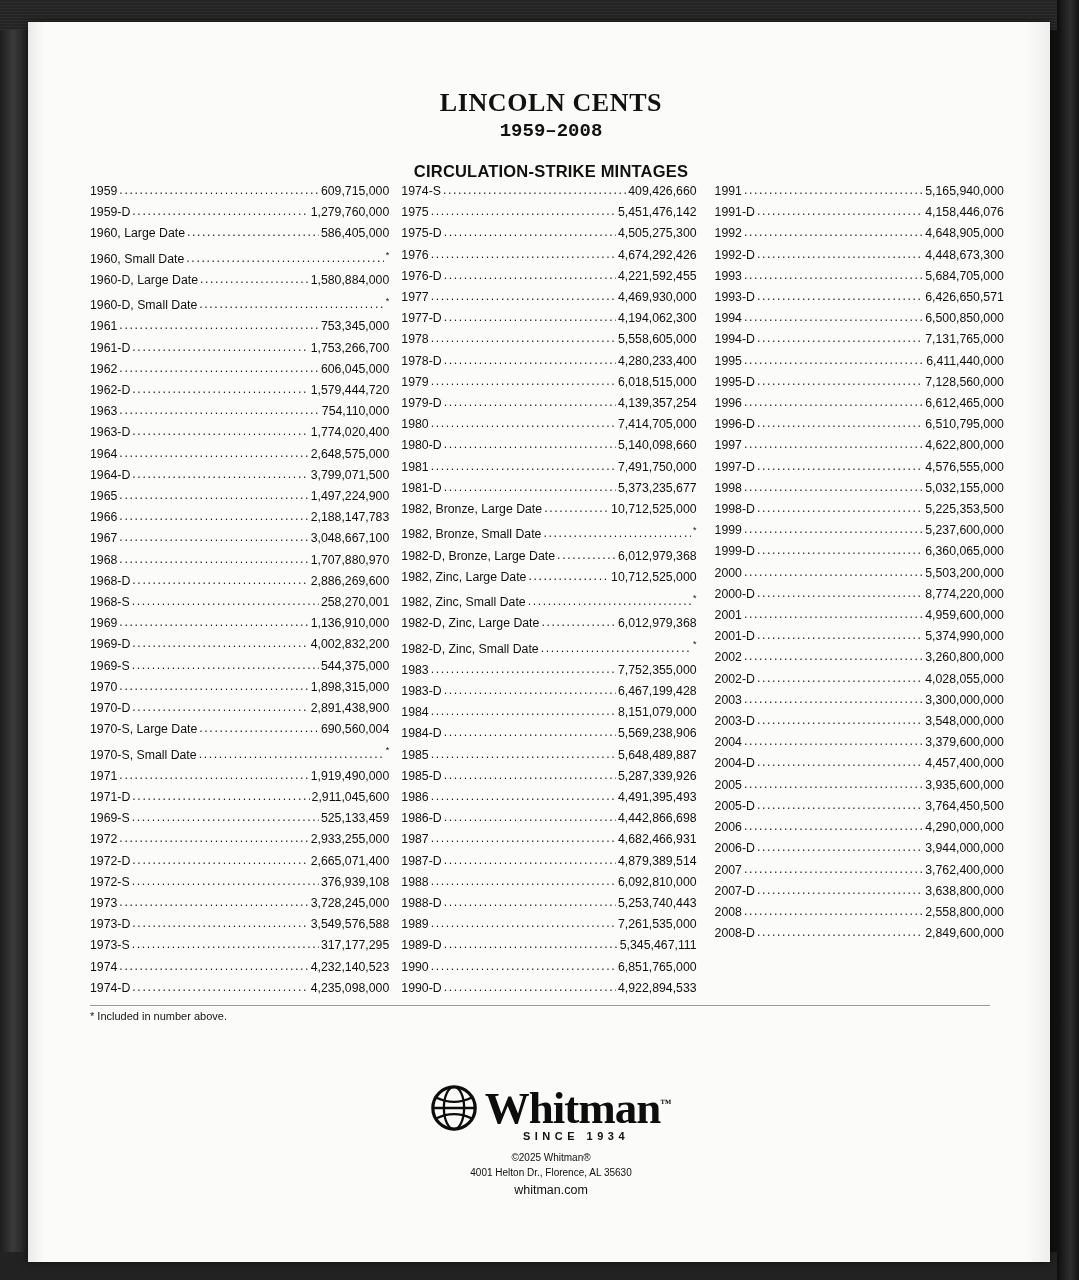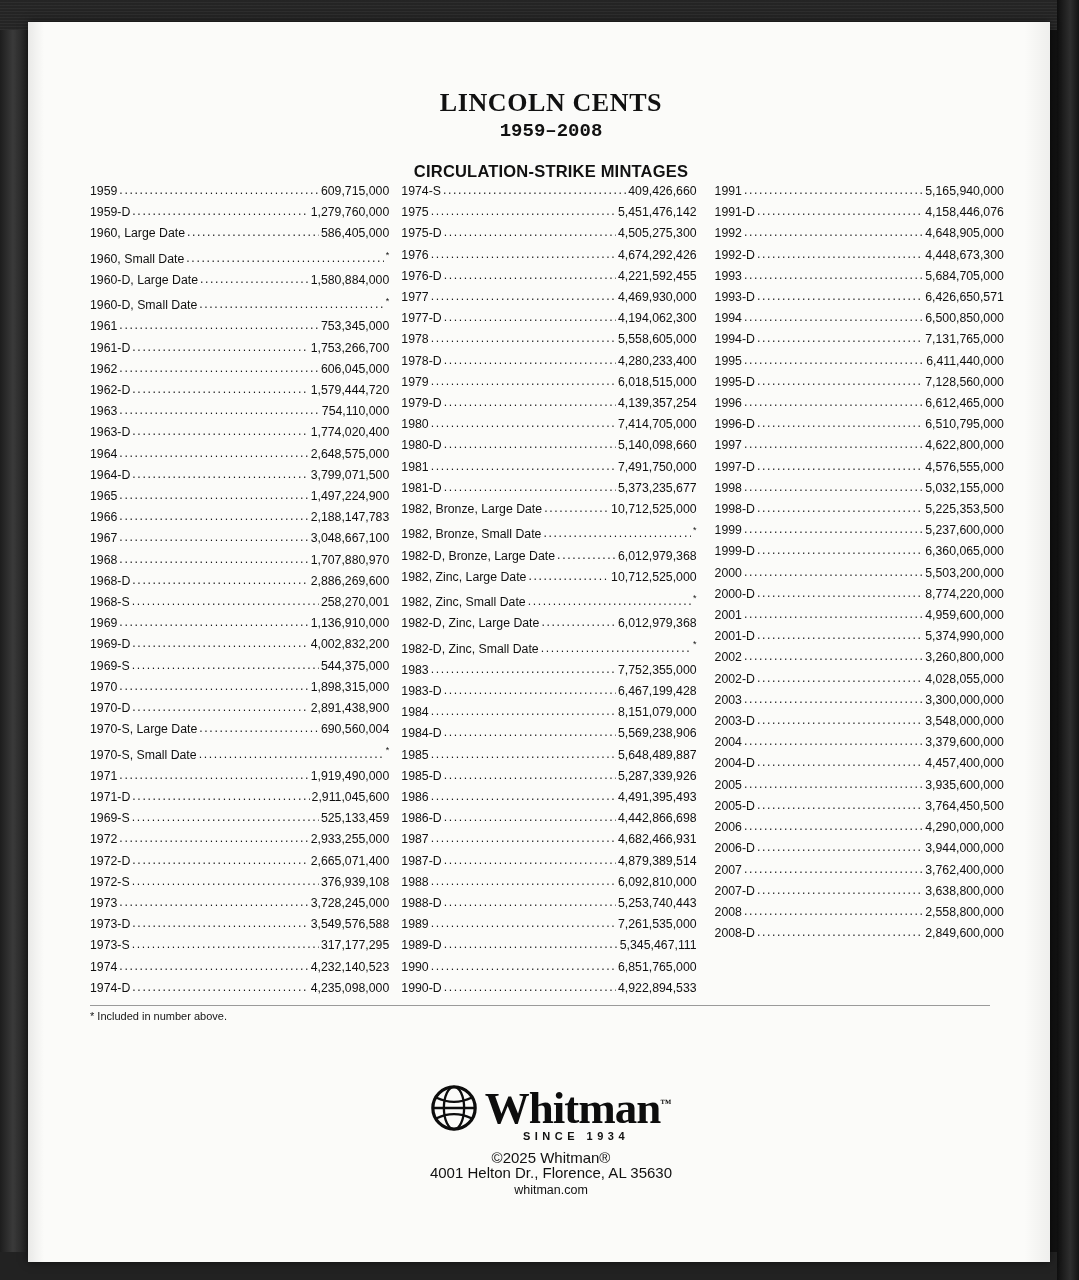--- a/index.html
+++ b/index.html
@@ -139,21 +139,21 @@
   }
   .since {
     font-size: 11px;
     font-weight: bold;
     letter-spacing: 4.5px;
     margin-top: -4px;
     color: #111;
     padding-left: 50px;
   }
   .addr {
-    font-size: 15px;
+    font-size: 10px;
     color: #111;
     margin-top: 8px;
     line-height: 15px;
   }
   .site {
     font-size: 12.5px;
     font-weight: normal;
     color: #111;
     margin-top: 3px;
   }

